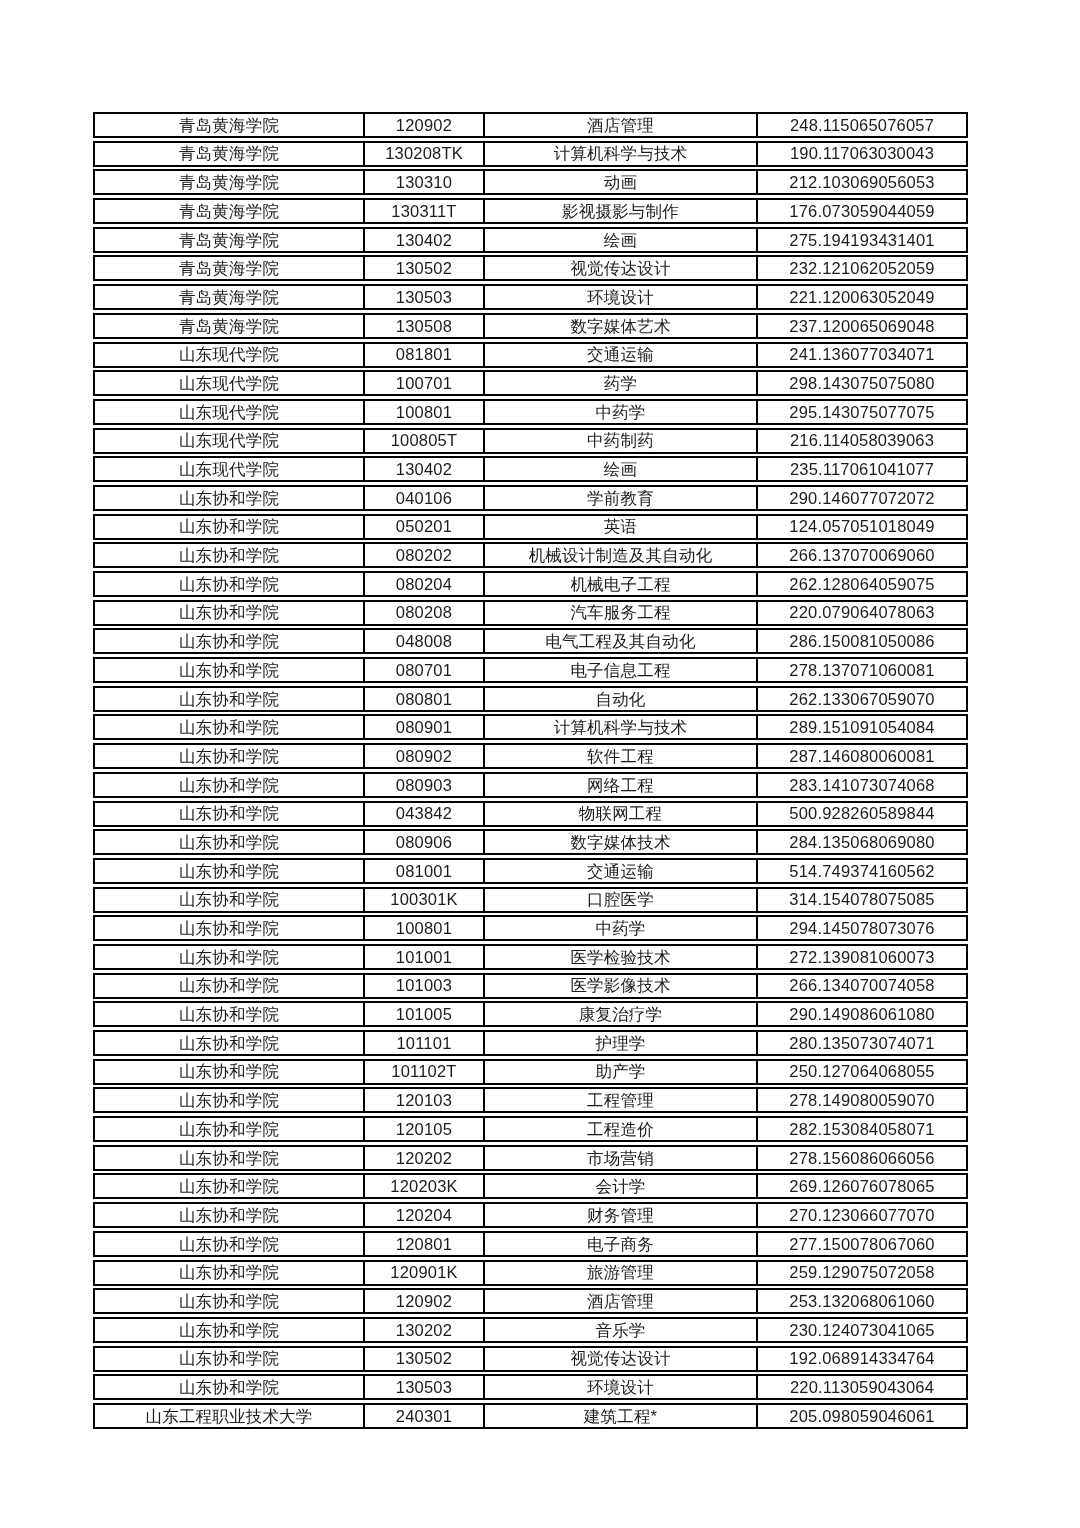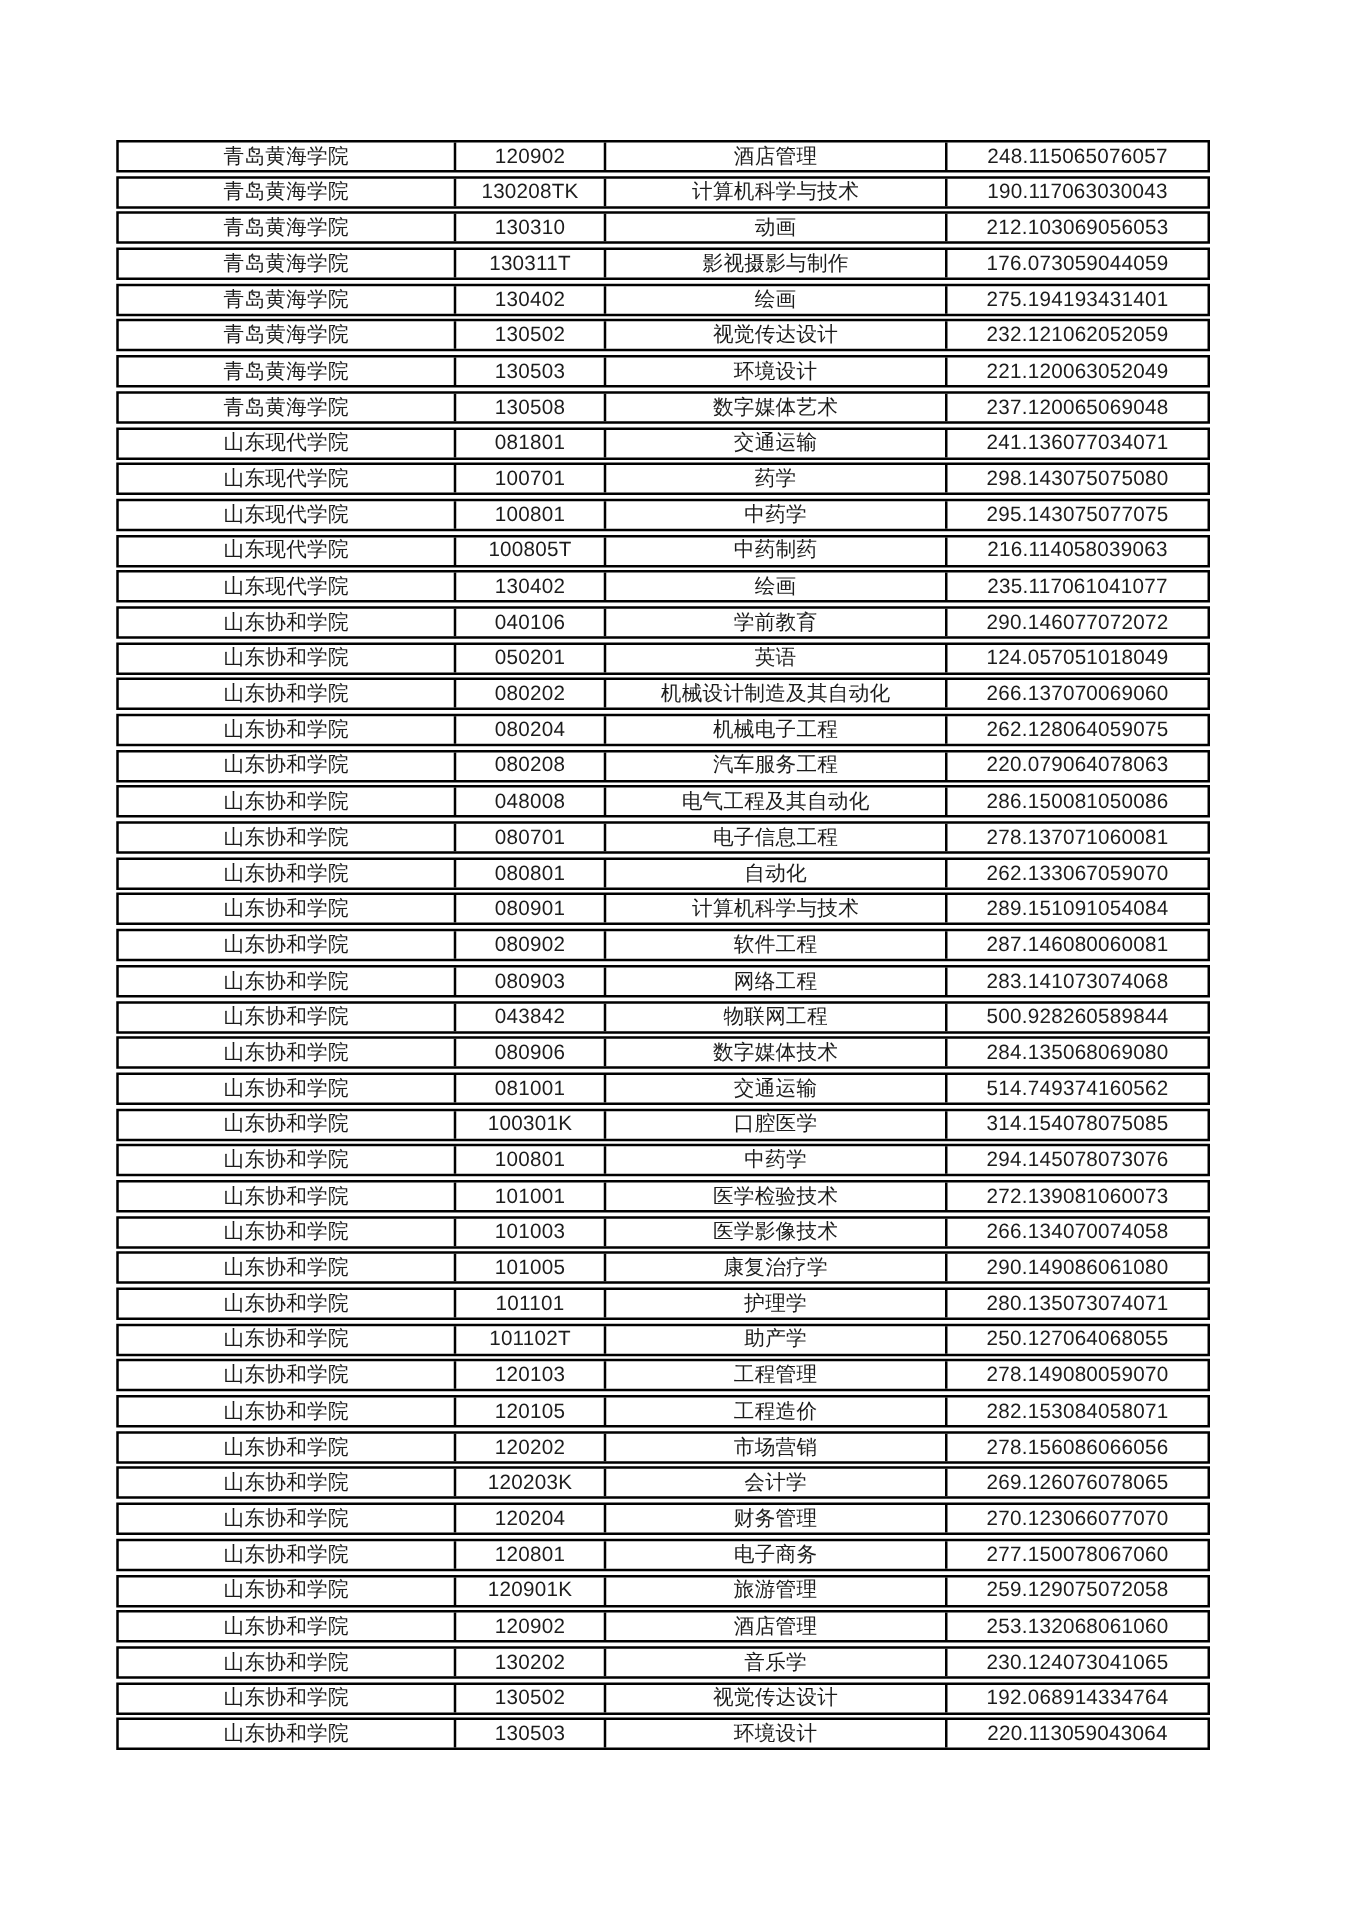--- a/index.html
+++ b/index.html
@@ -324,14 +324,20 @@
         <div class="cell c1">130502</div>
         <div class="cell c2">视觉传达设计</div>
         <div class="cell c3">192.068914334764</div>
       </div>
       <div class="row">
         <div class="cell c0">山东协和学院</div>
         <div class="cell c1">130503</div>
         <div class="cell c2">环境设计</div>
         <div class="cell c3">220.113059043064</div>
       </div>
+      <div class="row">
+        <div class="cell c0">山东工程职业技术大学</div>
+        <div class="cell c1">240301</div>
+        <div class="cell c2">建筑工程*</div>
+        <div class="cell c3">205.098059046061</div>
+      </div>
     </div>
 </div>
 
 </body></html>

